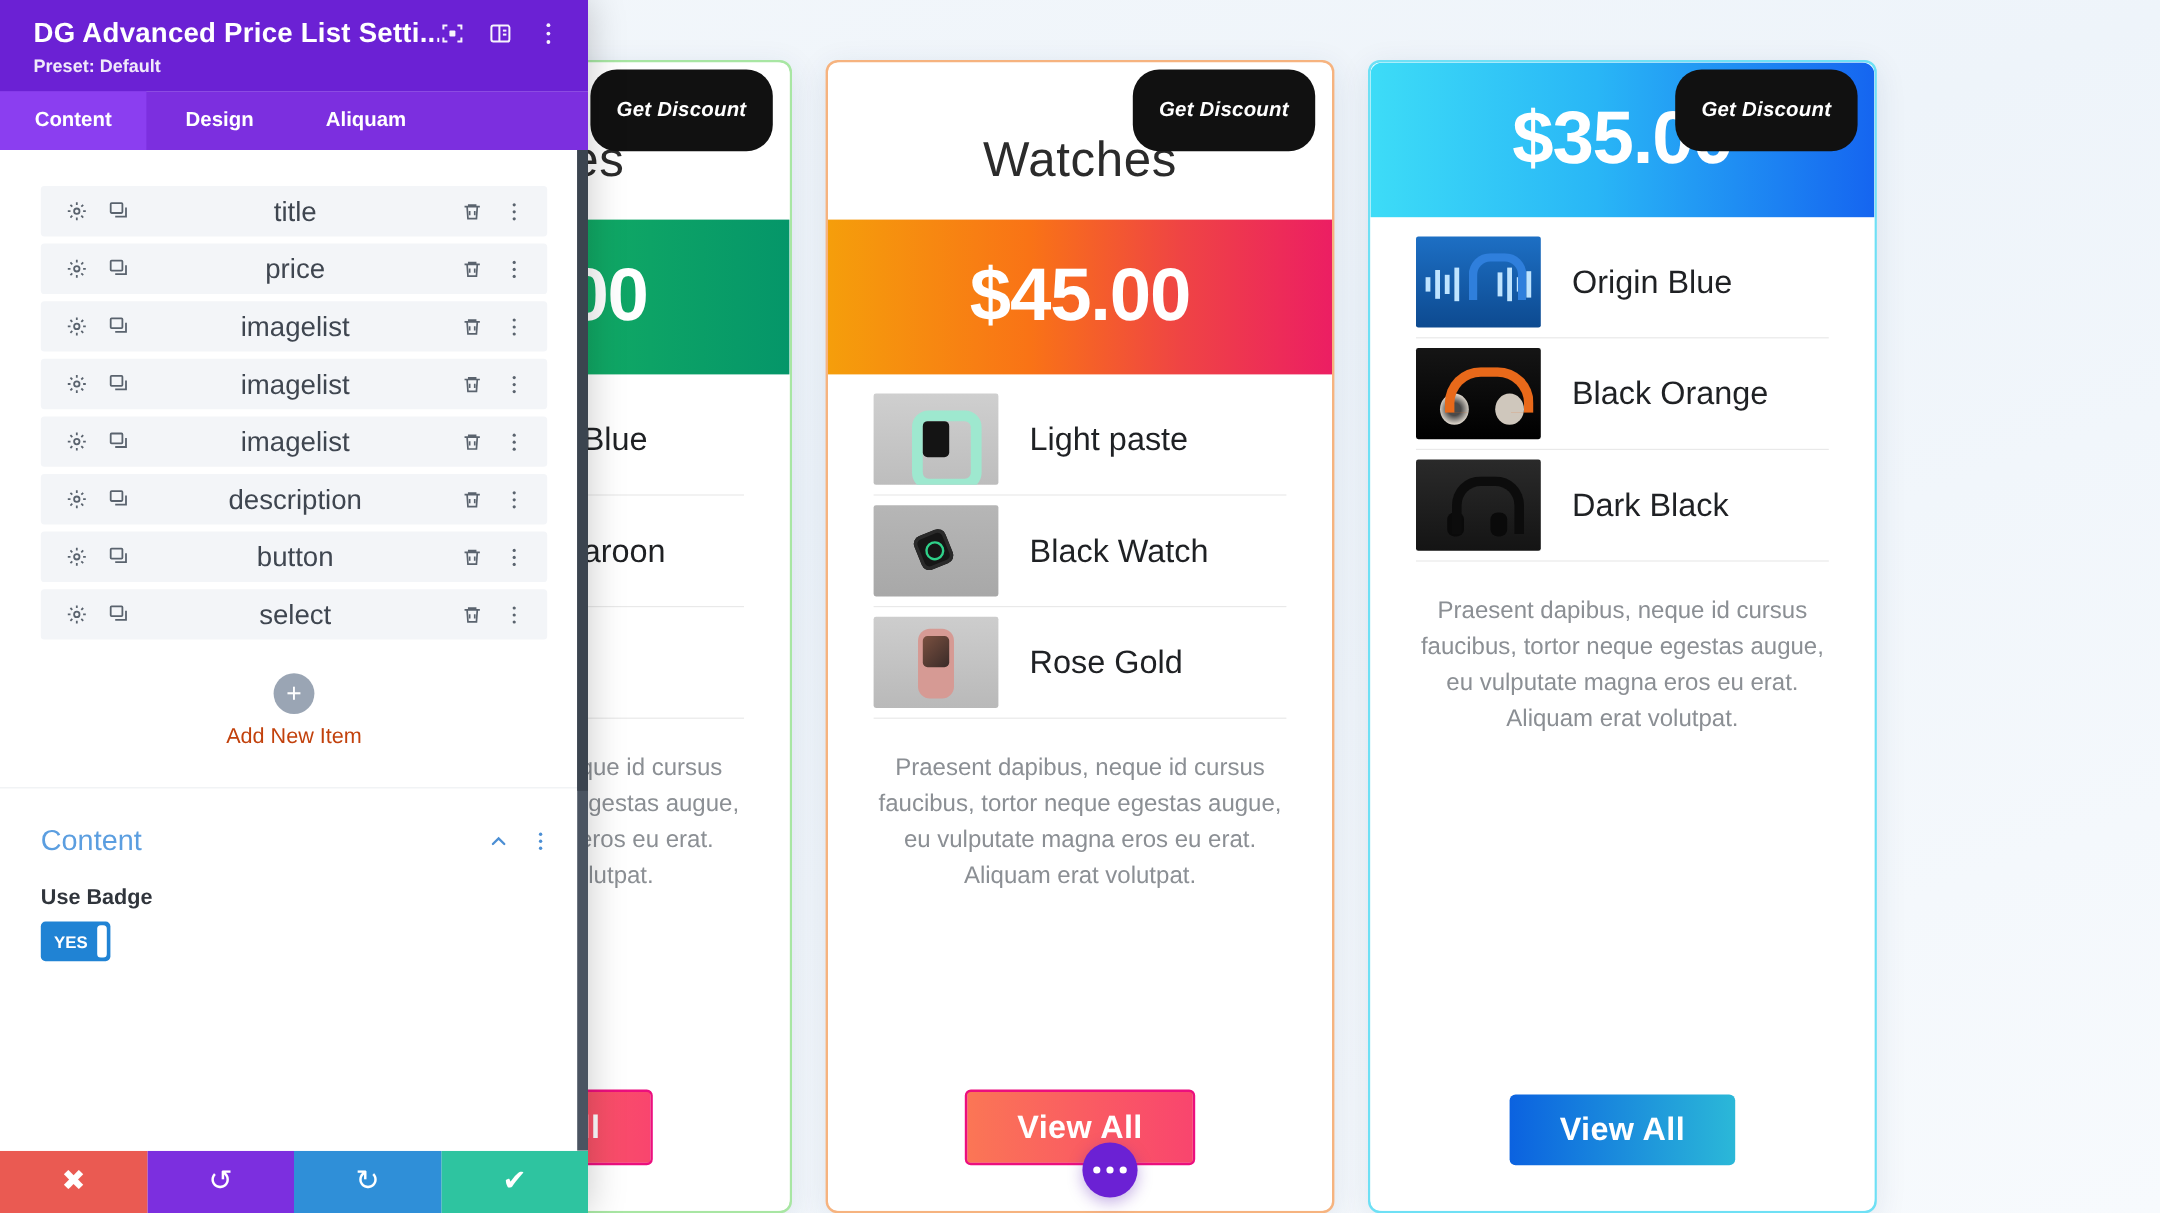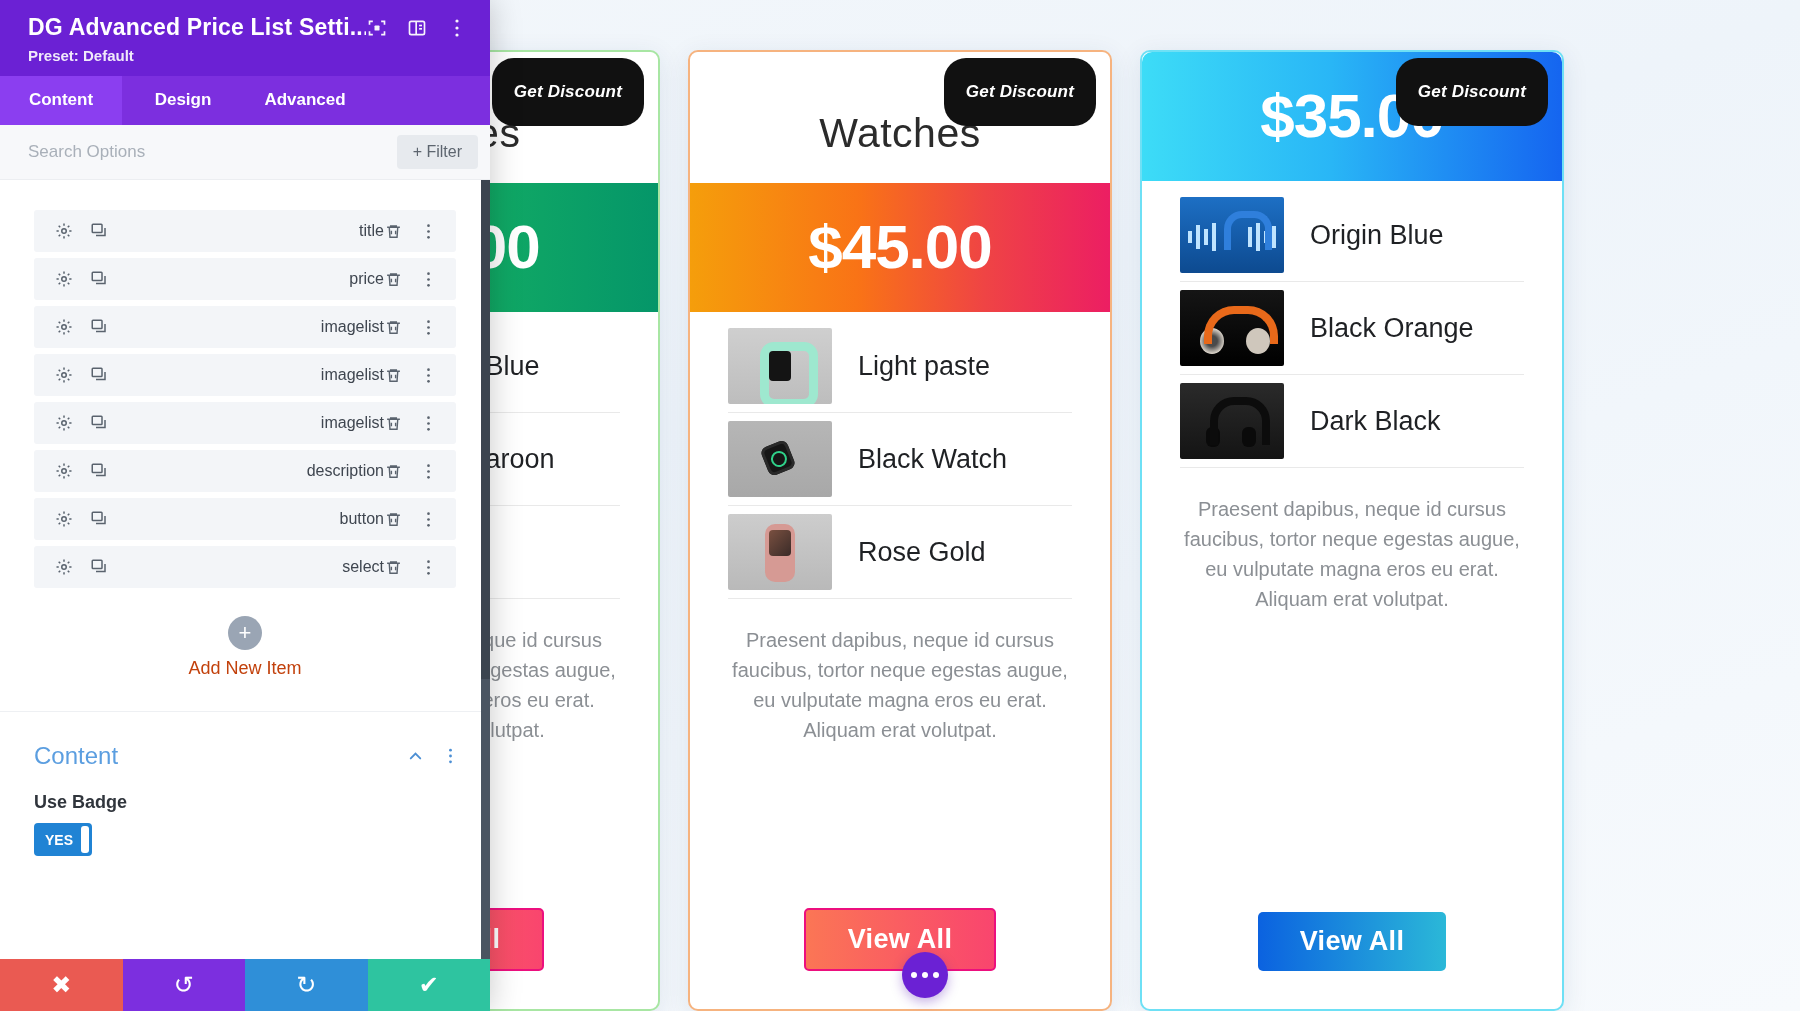--- a/index.html
+++ b/index.html
@@ -222,21 +222,21 @@
   .item-row {
     display: flex; align-items: center;
     background: #f3f5f8;
     border-radius: 3px;
     margin-bottom: 6px;
     padding: 10px 12px;
     height: 42px;
   }
   .item-left { display: flex; align-items: center; gap: 16px; padding-left: 8px; }
   .item-right { display: flex; align-items: center; gap: 16px; margin-left: auto; padding-right: 6px;}
-  .item-label { flex: 1; text-align: right; font-size: 16px; color: #3f4650; }
+  .item-label { flex: 1; text-align: center; font-size: 23px; color: #3f4650; }
   .mini { width: 19px; height: 19px; cursor: pointer; display:flex;align-items:center;justify-content:center; }
 
   .add-new { text-align: center; padding: 22px 0 10px; cursor: pointer; }
   .add-circle {
     width: 34px; height: 34px; border-radius: 50%;
     background: #9aa5b4; color: #fff;
     display: flex; align-items: center; justify-content: center;
     margin: 0 auto 8px; font-size: 22px; line-height: 1;
   }
   .add-label { color: #c2410c; font-size: 18px; }
@@ -398,30 +398,23 @@
           </svg>
         </span>
       </div>
     </div>
     <div class="p-preset">Preset: Default</div>
   </div>
 
   <div class="p-tabs">
     <div class="p-tab active">Content</div>
     <div class="p-tab">Design</div>
-    <div class="p-tab">Advanced</div>
+    <div class="p-tab">Aliquam</div>
   </div>
 
-  <div class="p-search">
-    <input placeholder="Search Options" style="">
-    <div class="p-filter">
-      <span>+</span>
-      <span>Filter</span>
-    </div>
-  </div>
 
   <div class="p-body">
 
     <div class="items">
 
       <div class="item-row">
         <div class="item-left">
           <span class="mini">
               <svg width="18" height="18" viewBox="0 0 24 24" fill="none" stroke="#5a636e" stroke-width="2">
                 <circle cx="12" cy="12" r="3"></circle>

